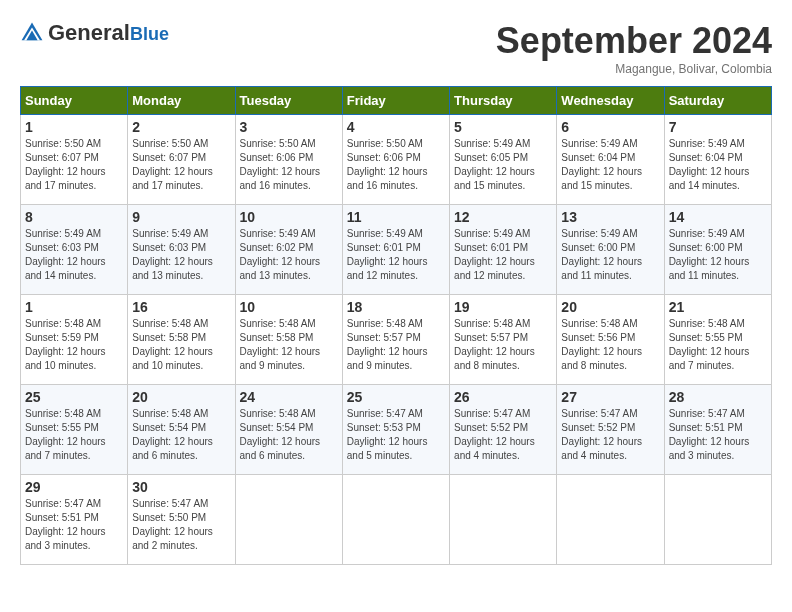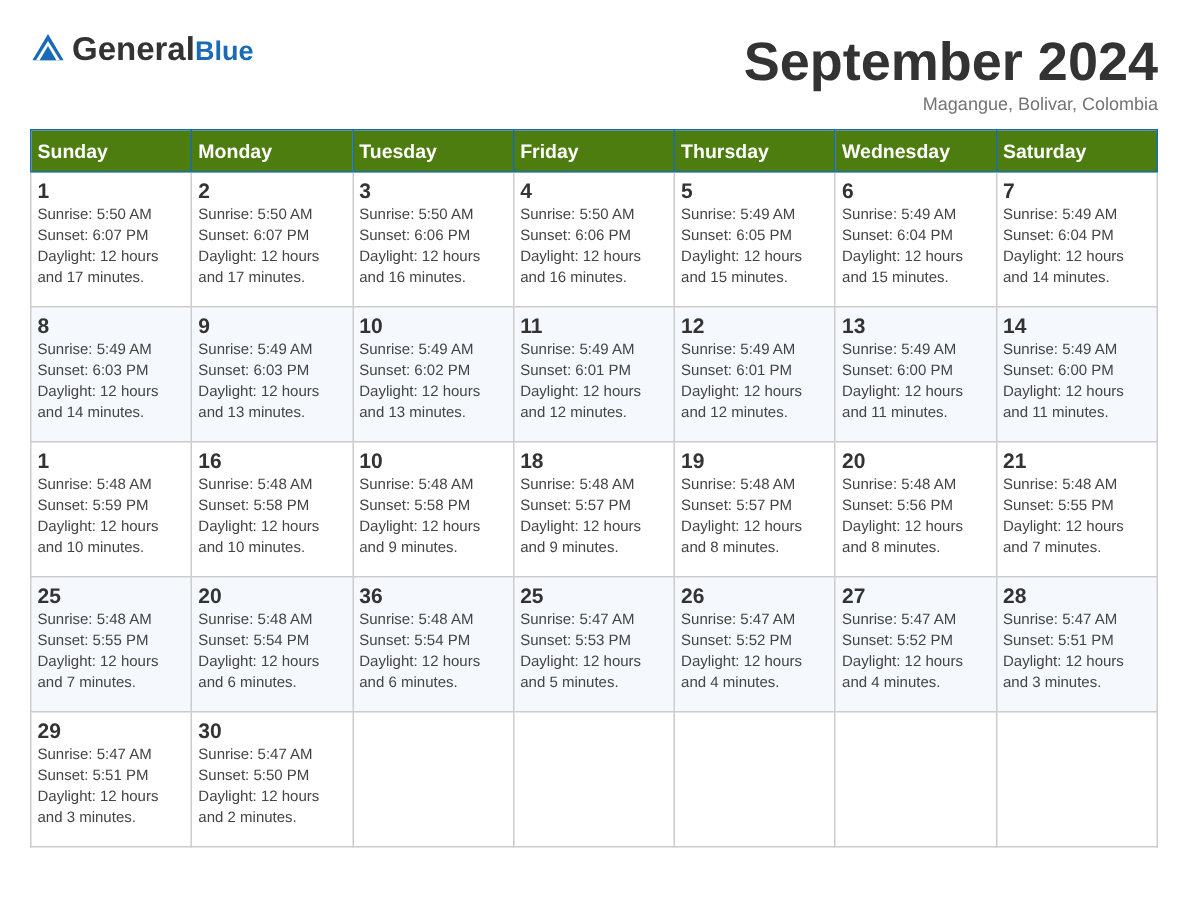--- a/index.html
+++ b/index.html
@@ -286,21 +286,21 @@
 and 7 minutes.</div>
         </td>
         <td>
           <span class="day-num">20</span>
           <div class="day-info" style="white-space: pre-line;">Sunrise: 5:48 AM
 Sunset: 5:54 PM
 Daylight: 12 hours
 and 6 minutes.</div>
         </td>
         <td>
-          <span class="day-num">36</span>
+          <span class="day-num">24</span>
           <div class="day-info" style="white-space: pre-line;">Sunrise: 5:48 AM
 Sunset: 5:54 PM
 Daylight: 12 hours
 and 6 minutes.</div>
         </td>
         <td>
           <span class="day-num">25</span>
           <div class="day-info" style="white-space: pre-line;">Sunrise: 5:47 AM
 Sunset: 5:53 PM
 Daylight: 12 hours

